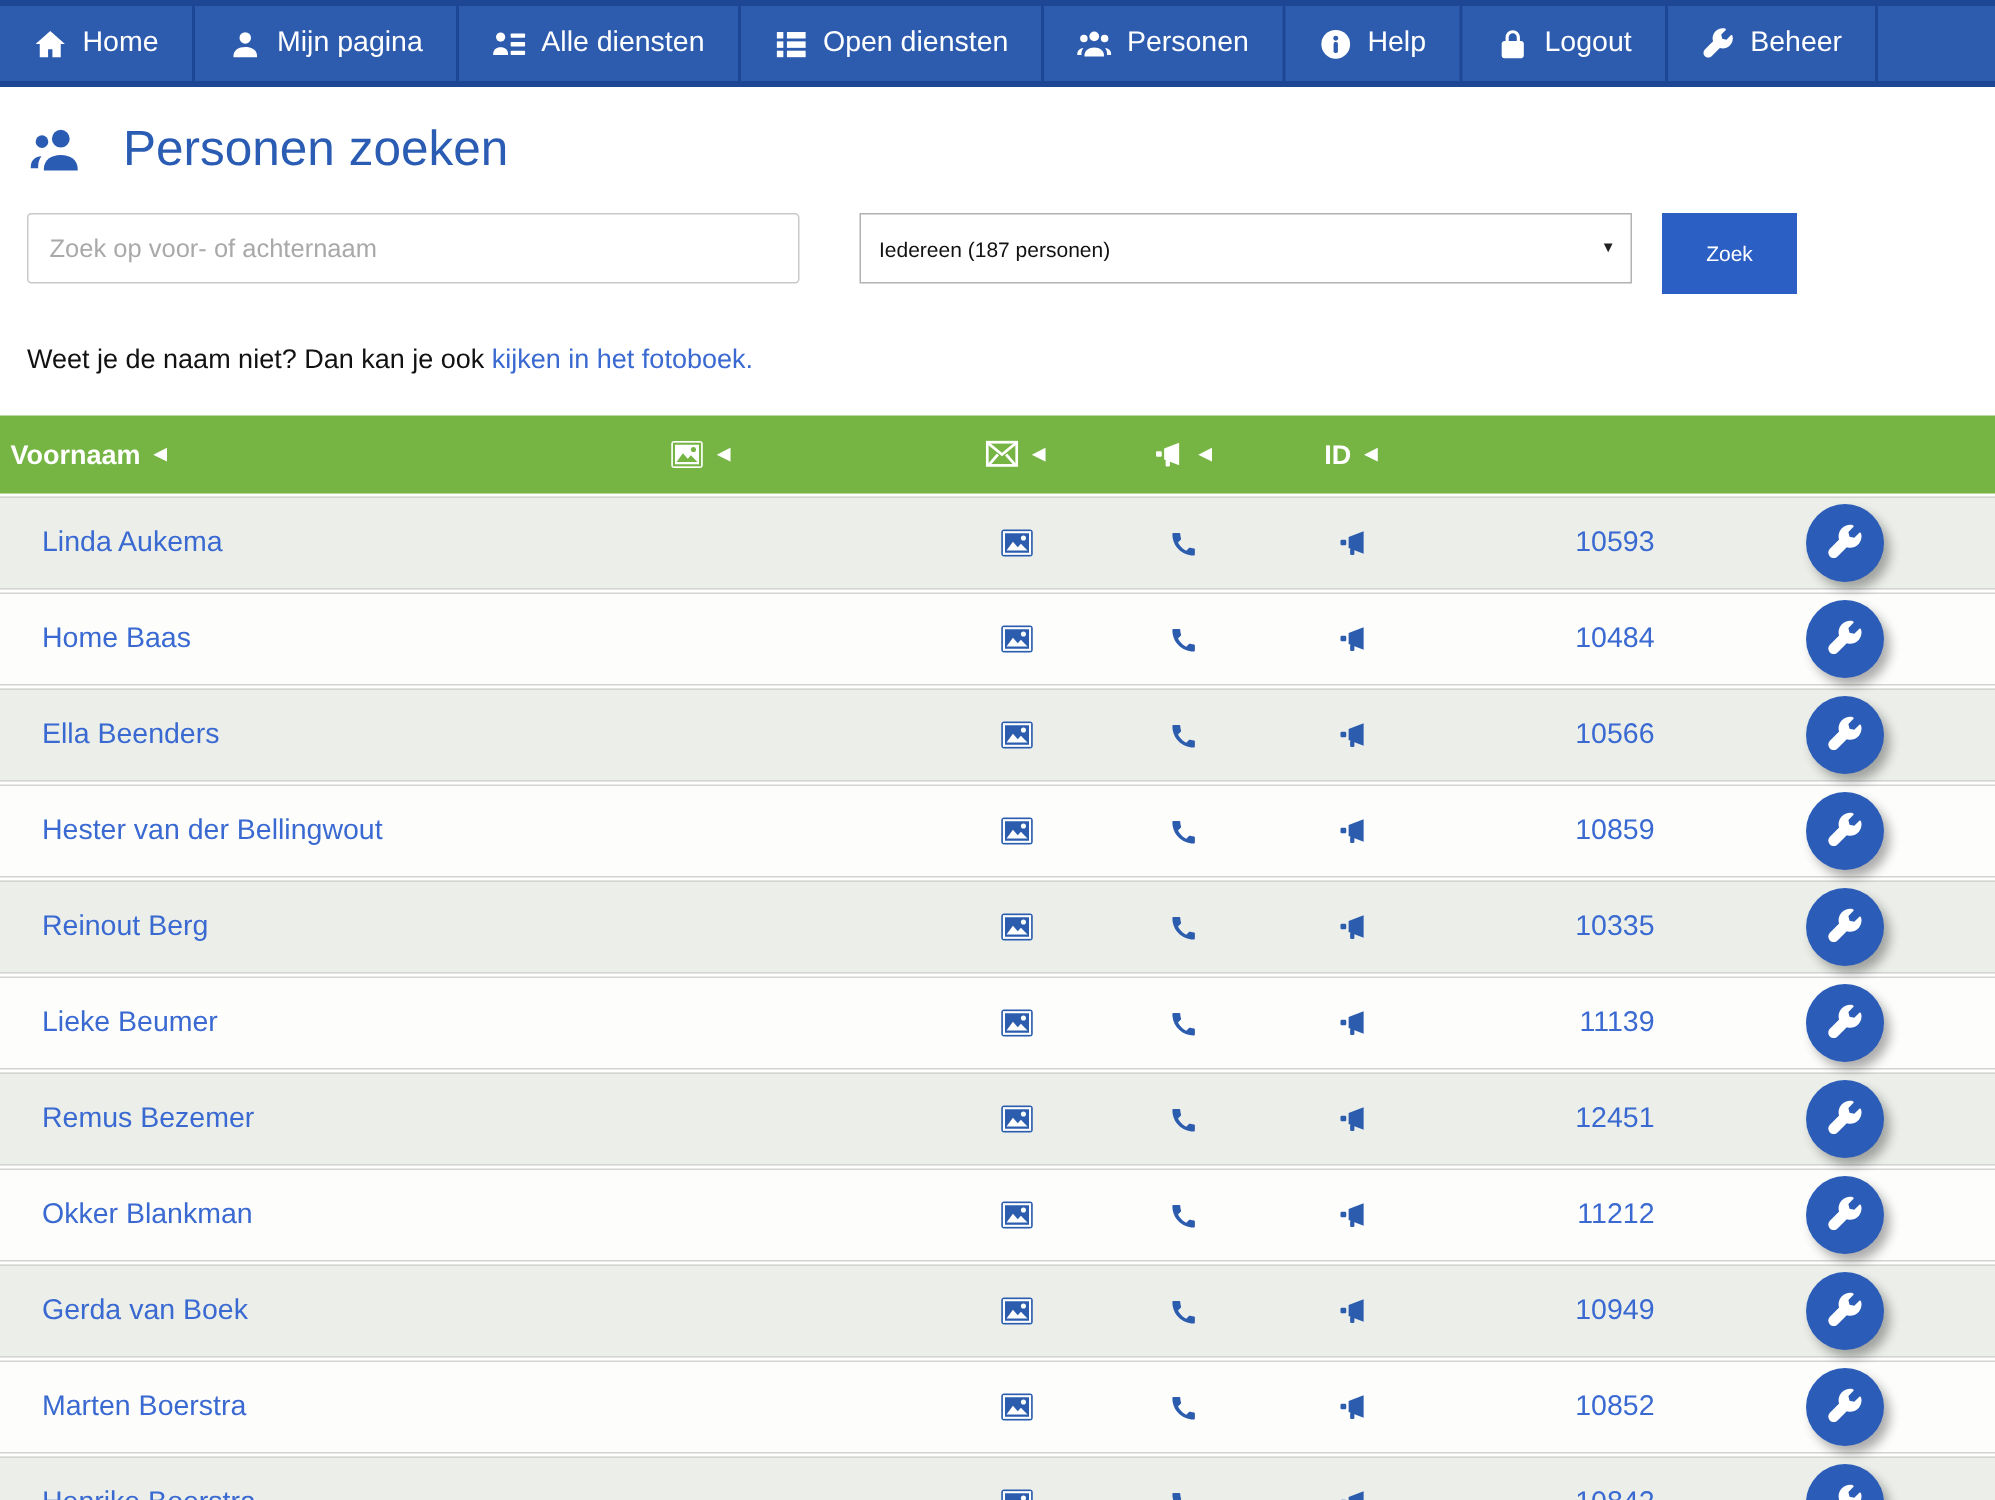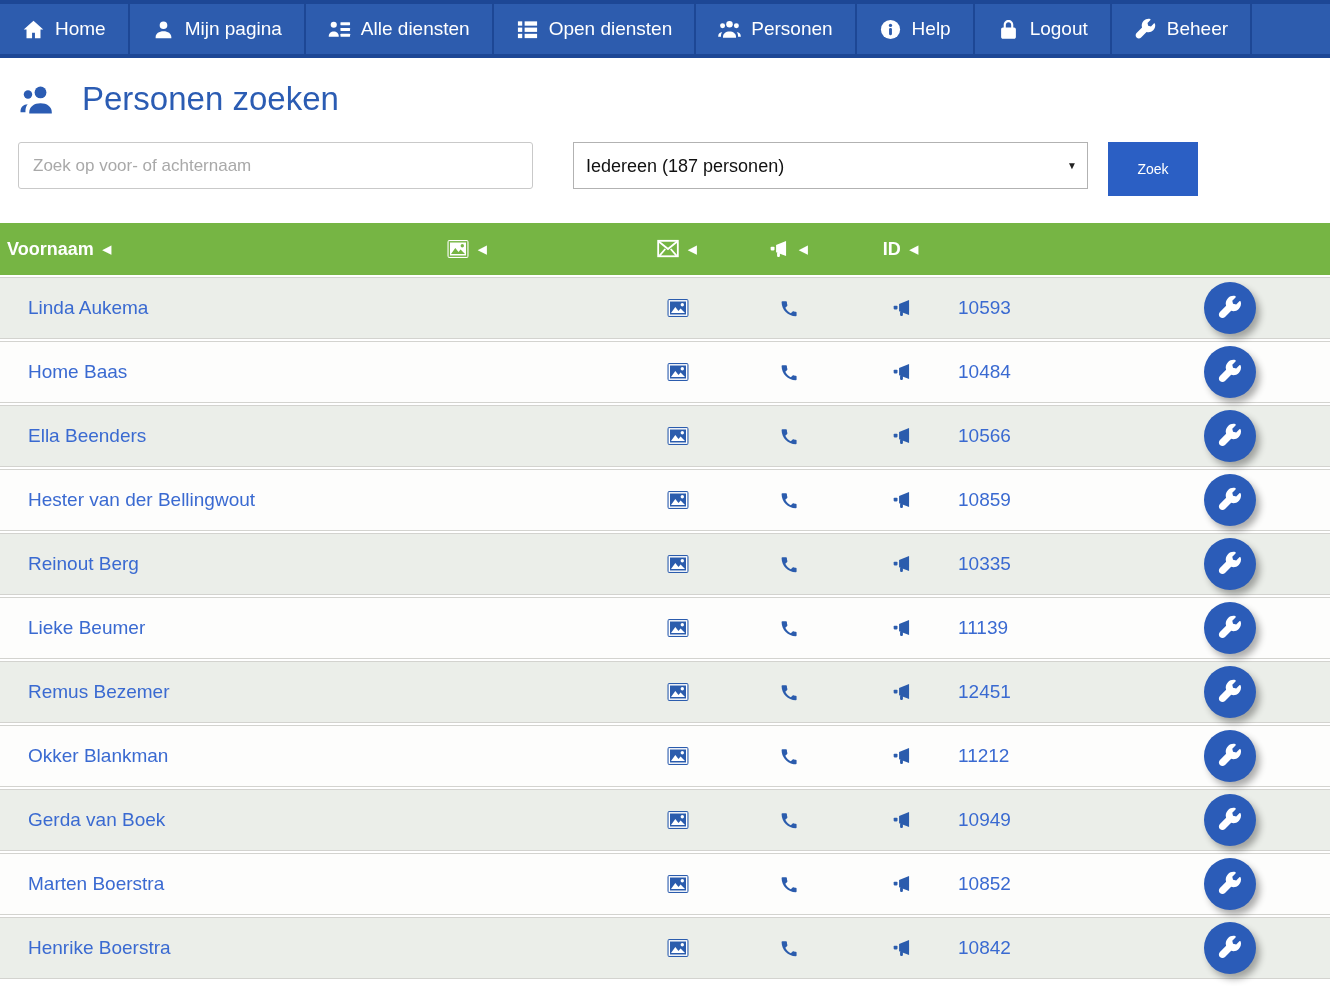--- a/index.html
+++ b/index.html
@@ -20,21 +20,21 @@
 .nav-item .info-inner{fill:var(--nav-bg)}
 
 main{padding:14px 18px 0}
 .title{display:flex;align-items:center;gap:26px;color:var(--title-blue);font-size:33px;margin:8px 0 24px;font-weight:400}
 .title svg{width:38px;height:31px;fill:var(--title-blue)}
 .search-row{display:flex;align-items:flex-start}
 input.search{width:515px;height:47px;border:1px solid #c9c9c9;border-radius:3px;padding:0 14px;
   font-size:17px;color:#0f172a;font-family:inherit;outline:none}
 input.search::placeholder{color:#a9a9a9}
 .select-wrap{position:relative;width:515px;margin-left:40px}
-.select-wrap select{width:100%;height:47px;border:1px solid #b2b2b2;background:#fff;font-size:18px;
+.select-wrap select{width:100%;height:47px;border:1px solid #b2b2b2;background:#fff;font-size:14px;
   padding:0 26px 0 12px;appearance:none;-webkit-appearance:none;font-family:inherit;border-radius:0;color:#111}
 .select-arrow{position:absolute;right:11px;top:18px;font-size:10px;color:#222;pointer-events:none}
 button.zoek{margin-left:20px;width:90px;height:54px;background:var(--button-blue);color:#fff;
   font-size:14px;border:none;border-radius:0;cursor:pointer;font-family:inherit}
 .hint{margin-top:33px;font-size:18px}
 .hint a{color:var(--link-blue);text-decoration:none;cursor:pointer}
 
 .table{margin:27px -18px 0}
 .grid{display:grid;grid-template-columns:330px 310px 110px 112px 113px 145px 1fr;align-items:center}
 .thead{background:var(--green);height:52px;color:#fff;font-weight:bold;font-size:18px}
@@ -53,21 +53,21 @@
 .row.odd{background:var(--row-odd)}
 .row.even{background:var(--row-even)}
 .cell-name{padding-left:45px}
 .cell-name a,.cell-id a{color:var(--link-blue);text-decoration:none;font-size:19px;cursor:pointer}
 .cell-icon{display:flex;justify-content:center}
 .cell-icon svg{width:22px;height:20px}
 .row .solid{fill:var(--icon-blue)}
 .row .ph-box{color:var(--icon-blue)}
 .row .ph-inset{stroke:#fff}
 .row .ph-detail{fill:#fff}
-.cell-id{display:flex;justify-content:flex-start}
+.cell-id{display:flex;justify-content:flex-end}
 .cell-action{padding-left:101px}
 .wrench-btn{width:52px;height:52px;border-radius:50%;background:var(--circle-blue);border:none;
   display:flex;align-items:center;justify-content:center;cursor:pointer;
   box-shadow:4px 5px 7px rgba(0,0,0,.32)}
 .wrench-btn svg{width:26px;height:26px;fill:#fff}
 </style>
 </head>
 <body>
 
 <nav class="nav">
@@ -153,20 +153,21 @@
     <input class="search" type="text" placeholder="Zoek op voor- of achternaam" style="">
     <div class="select-wrap">
       <select>
         <option selected="">Iedereen (187 personen)</option>
       </select>
       <span class="select-arrow">▼</span>
     </div>
     <button class="zoek">Zoek</button>
   </div>
 
+  <p class="hint"><span>Weet je de naam niet? Dan kan je ook </span><a>kijken in het fotoboek.</a></p>
 </main>
 
 <div class="table">
   <div class="grid thead">
     <div class="th th-voornaam">
       <span>Voornaam</span>
       <span class="sort">◀</span>
     </div>
     <div class="th th-center">
       <svg viewBox="0 0 22 19" class="ph-box">

